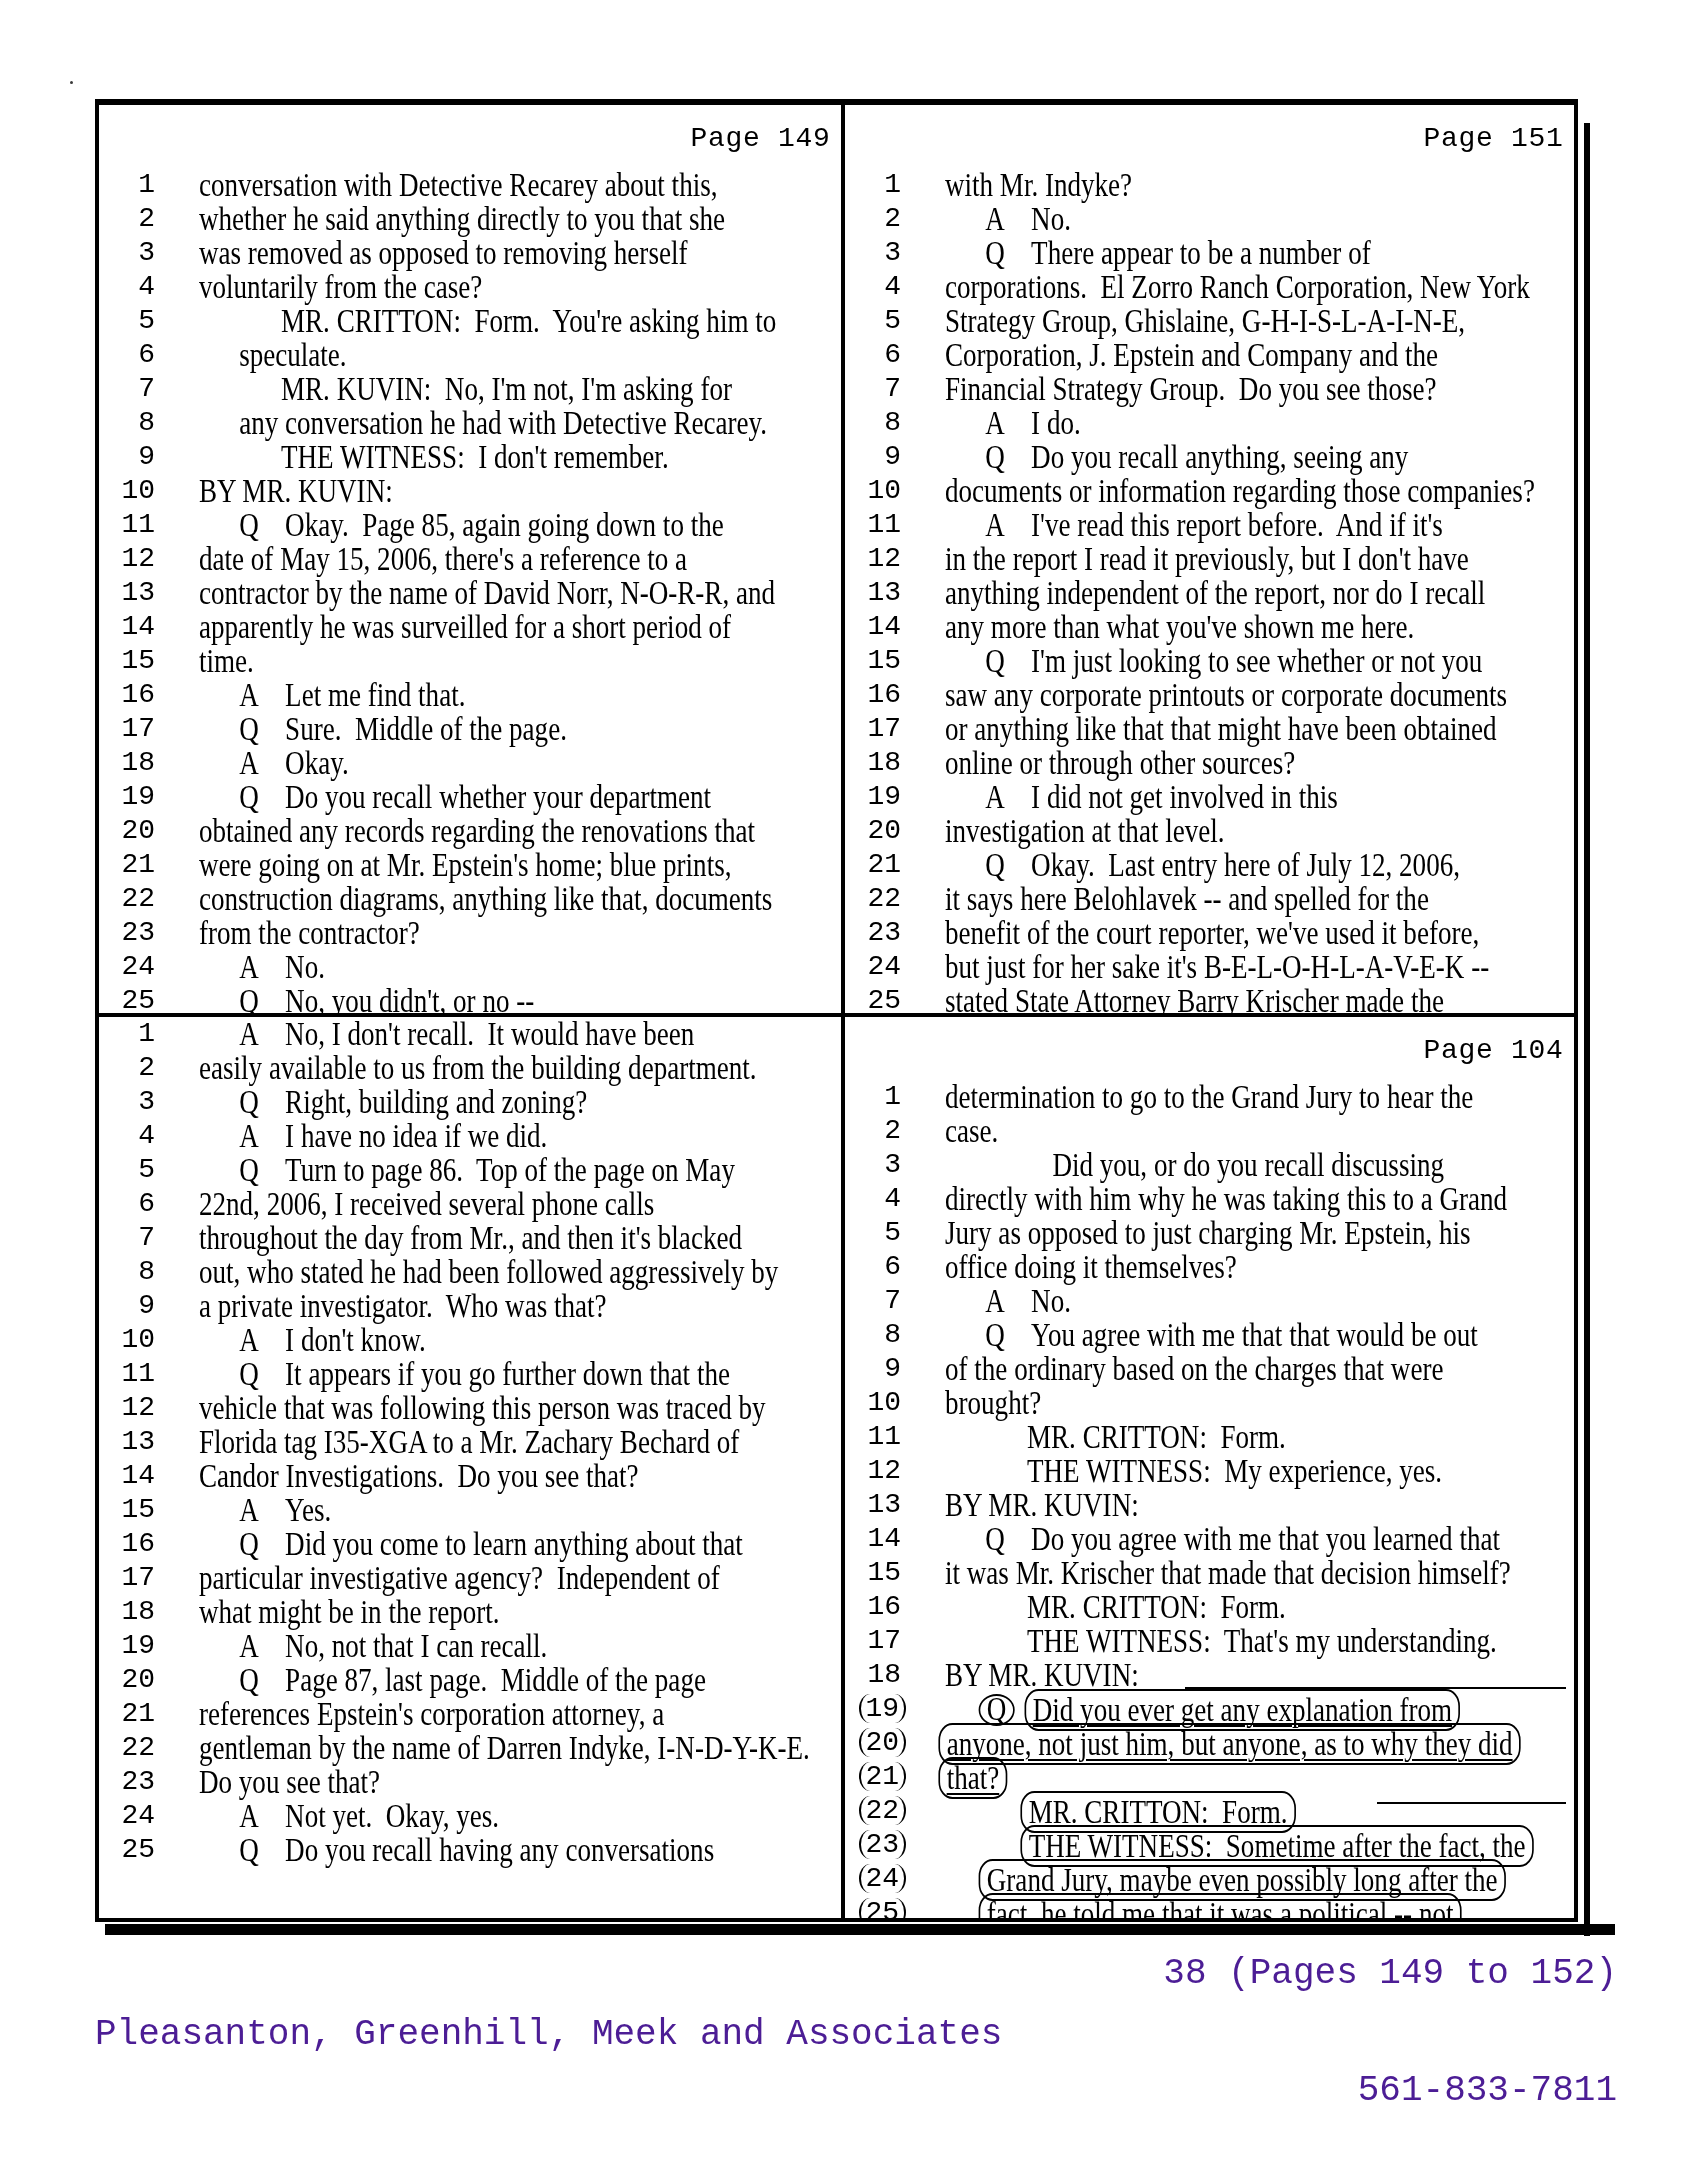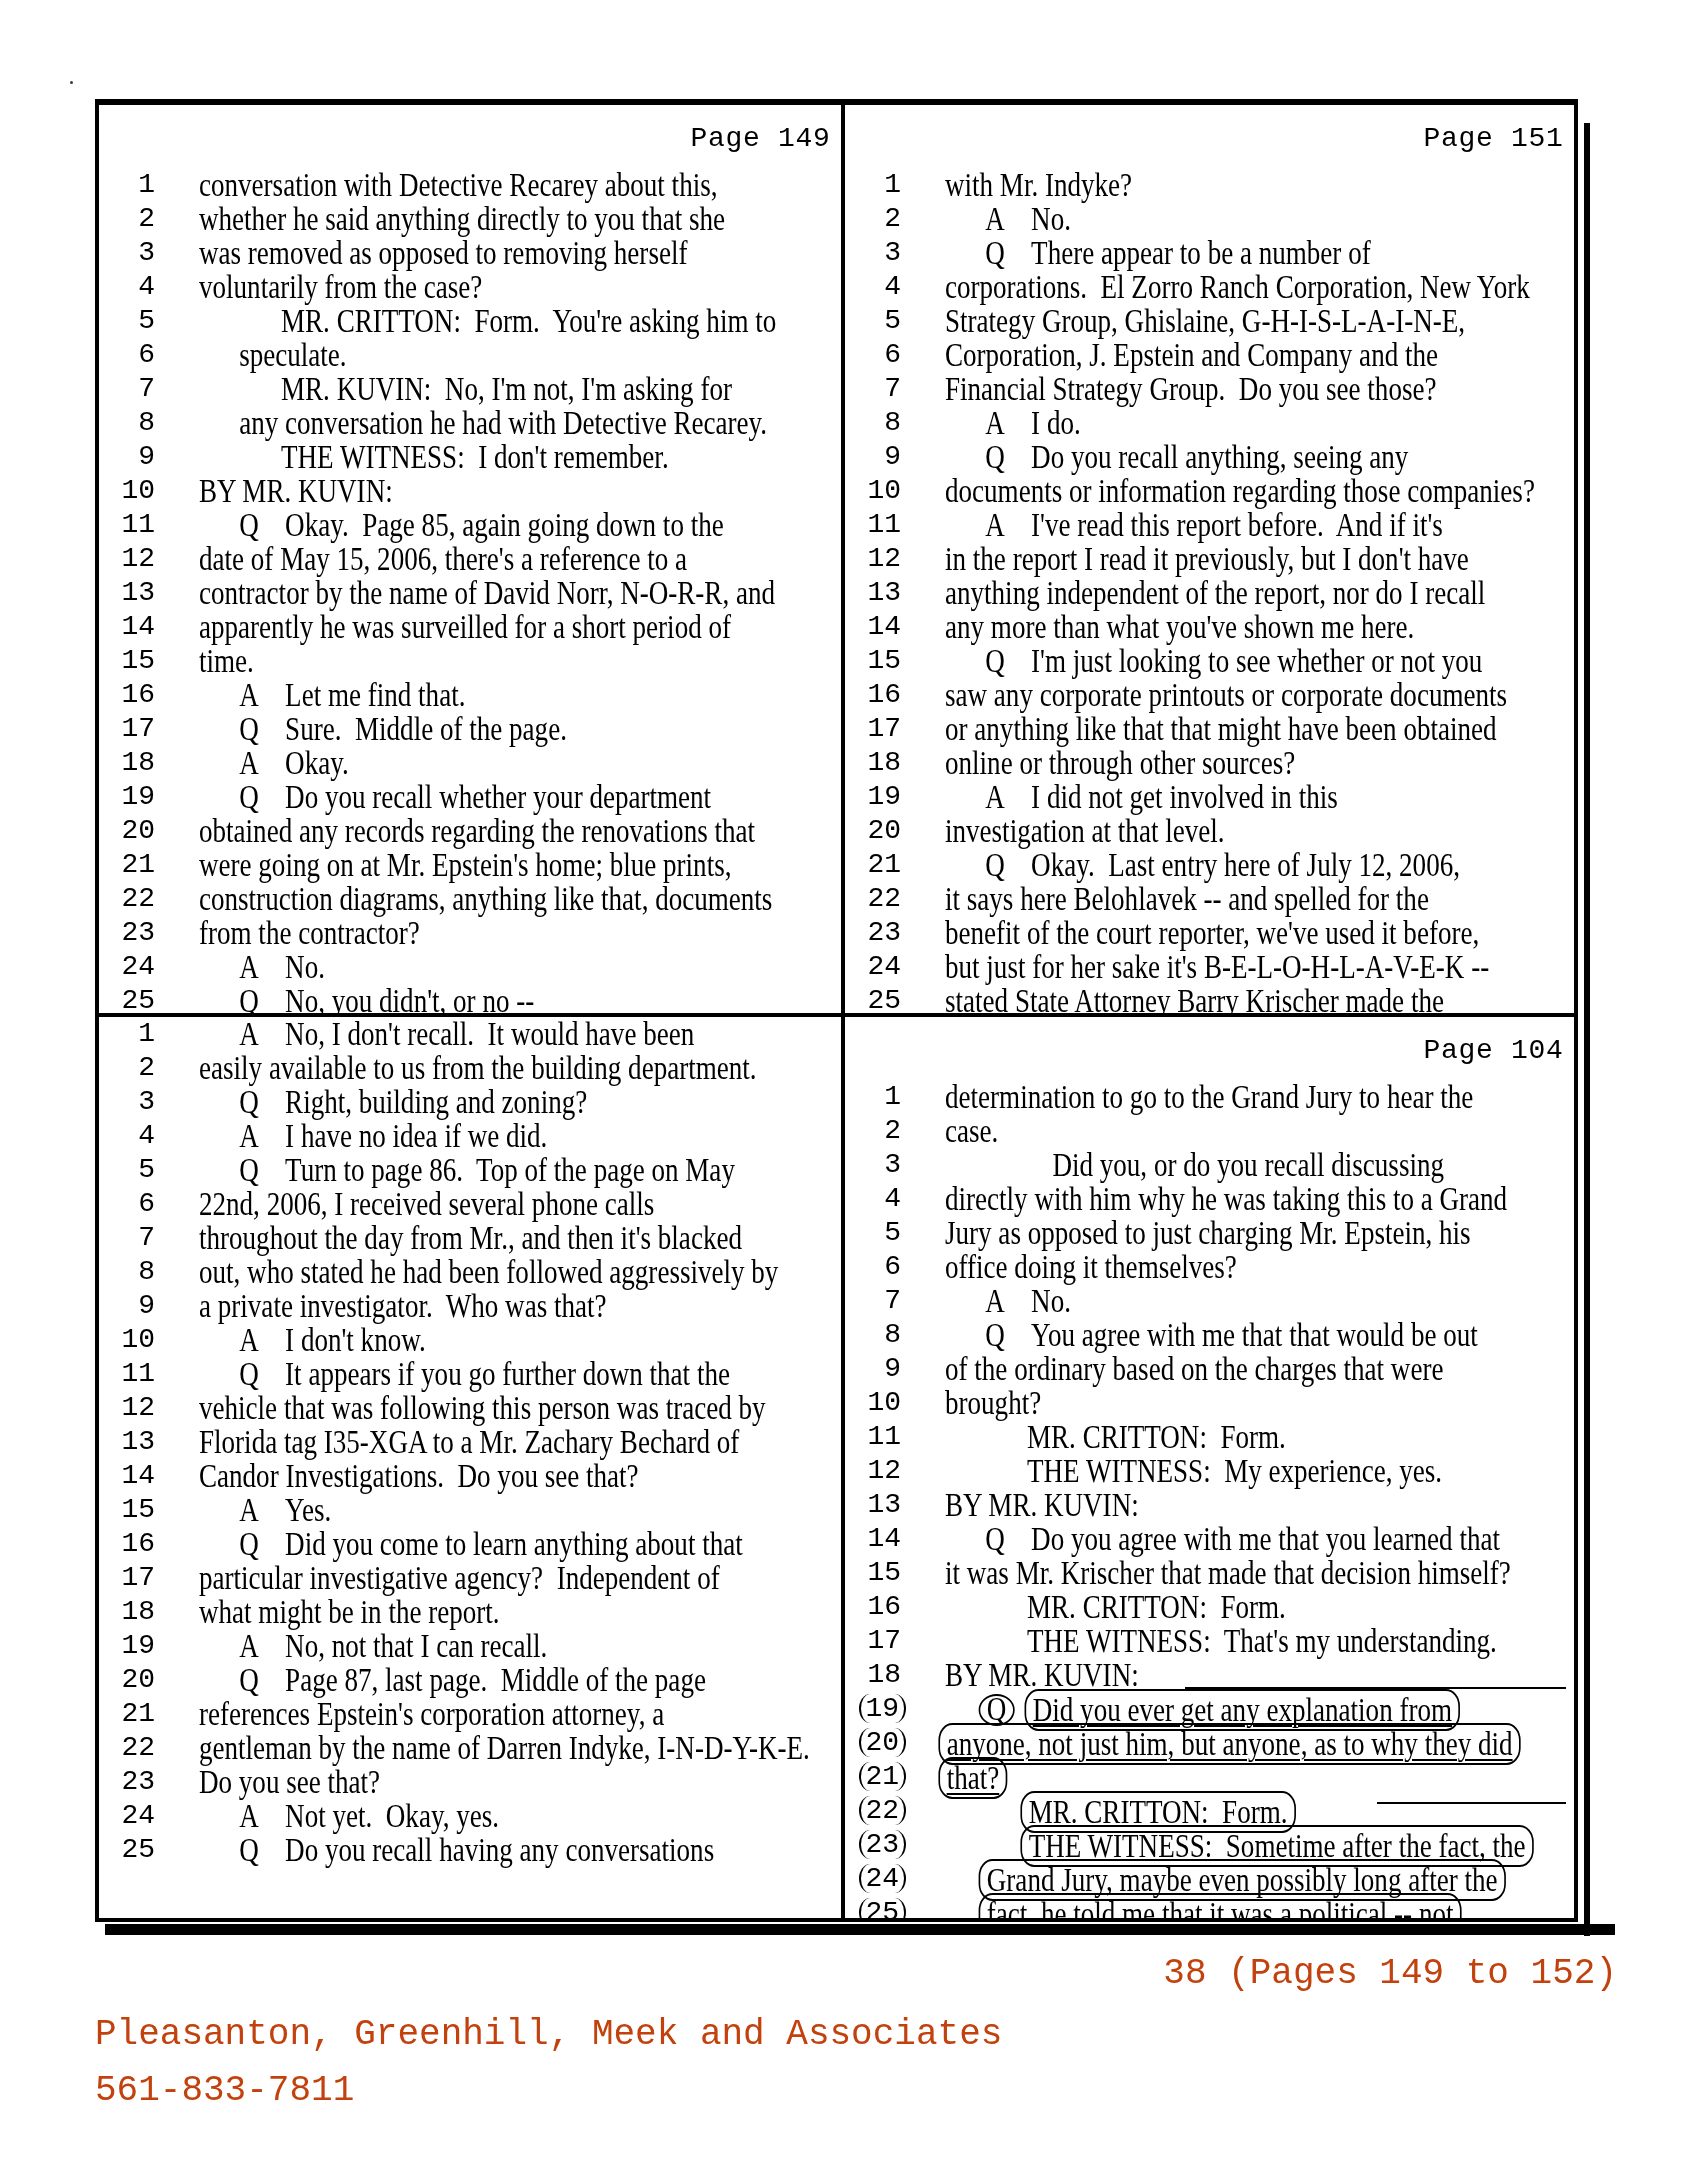--- a/index.html
+++ b/index.html
@@ -52,25 +52,25 @@
     border:2px solid #000;border-radius:17px;padding:0.7px 8px 2px 8px;margin-left:-8px;
   }
   .ul{
     text-decoration:underline;text-decoration-thickness:2px;text-underline-offset:4.6px;
   }
   .tail{flex:1;height:0;border-bottom:2.6px solid #000;margin-left:4px;margin-right:8px;}
   .tail.base{margin-top:29px;}
   .tail.top{margin-top:8px;}
   .footer{
     position:absolute;left:95px;top:1953px;width:1522px;
-    font-family:"Liberation Mono", monospace;font-size:36px;color:#c2410c;
+    font-family:"Liberation Mono", monospace;font-size:36px;color:#4c1d95;
   }
   .f-pageinfo{text-align:right;margin:0 0 20px 0;}
   .f-firm{text-align:left;margin:0 0 14.6px 0;}
-  .f-phone{text-align:left;margin:0;}
+  .f-phone{text-align:right;margin:0;}
 </style>
 </head>
 <body>
 
 <div class="dot"></div>
 
 <div class="sheet">
   <div class="vdiv"></div>
   <div class="hdiv"></div>
 

